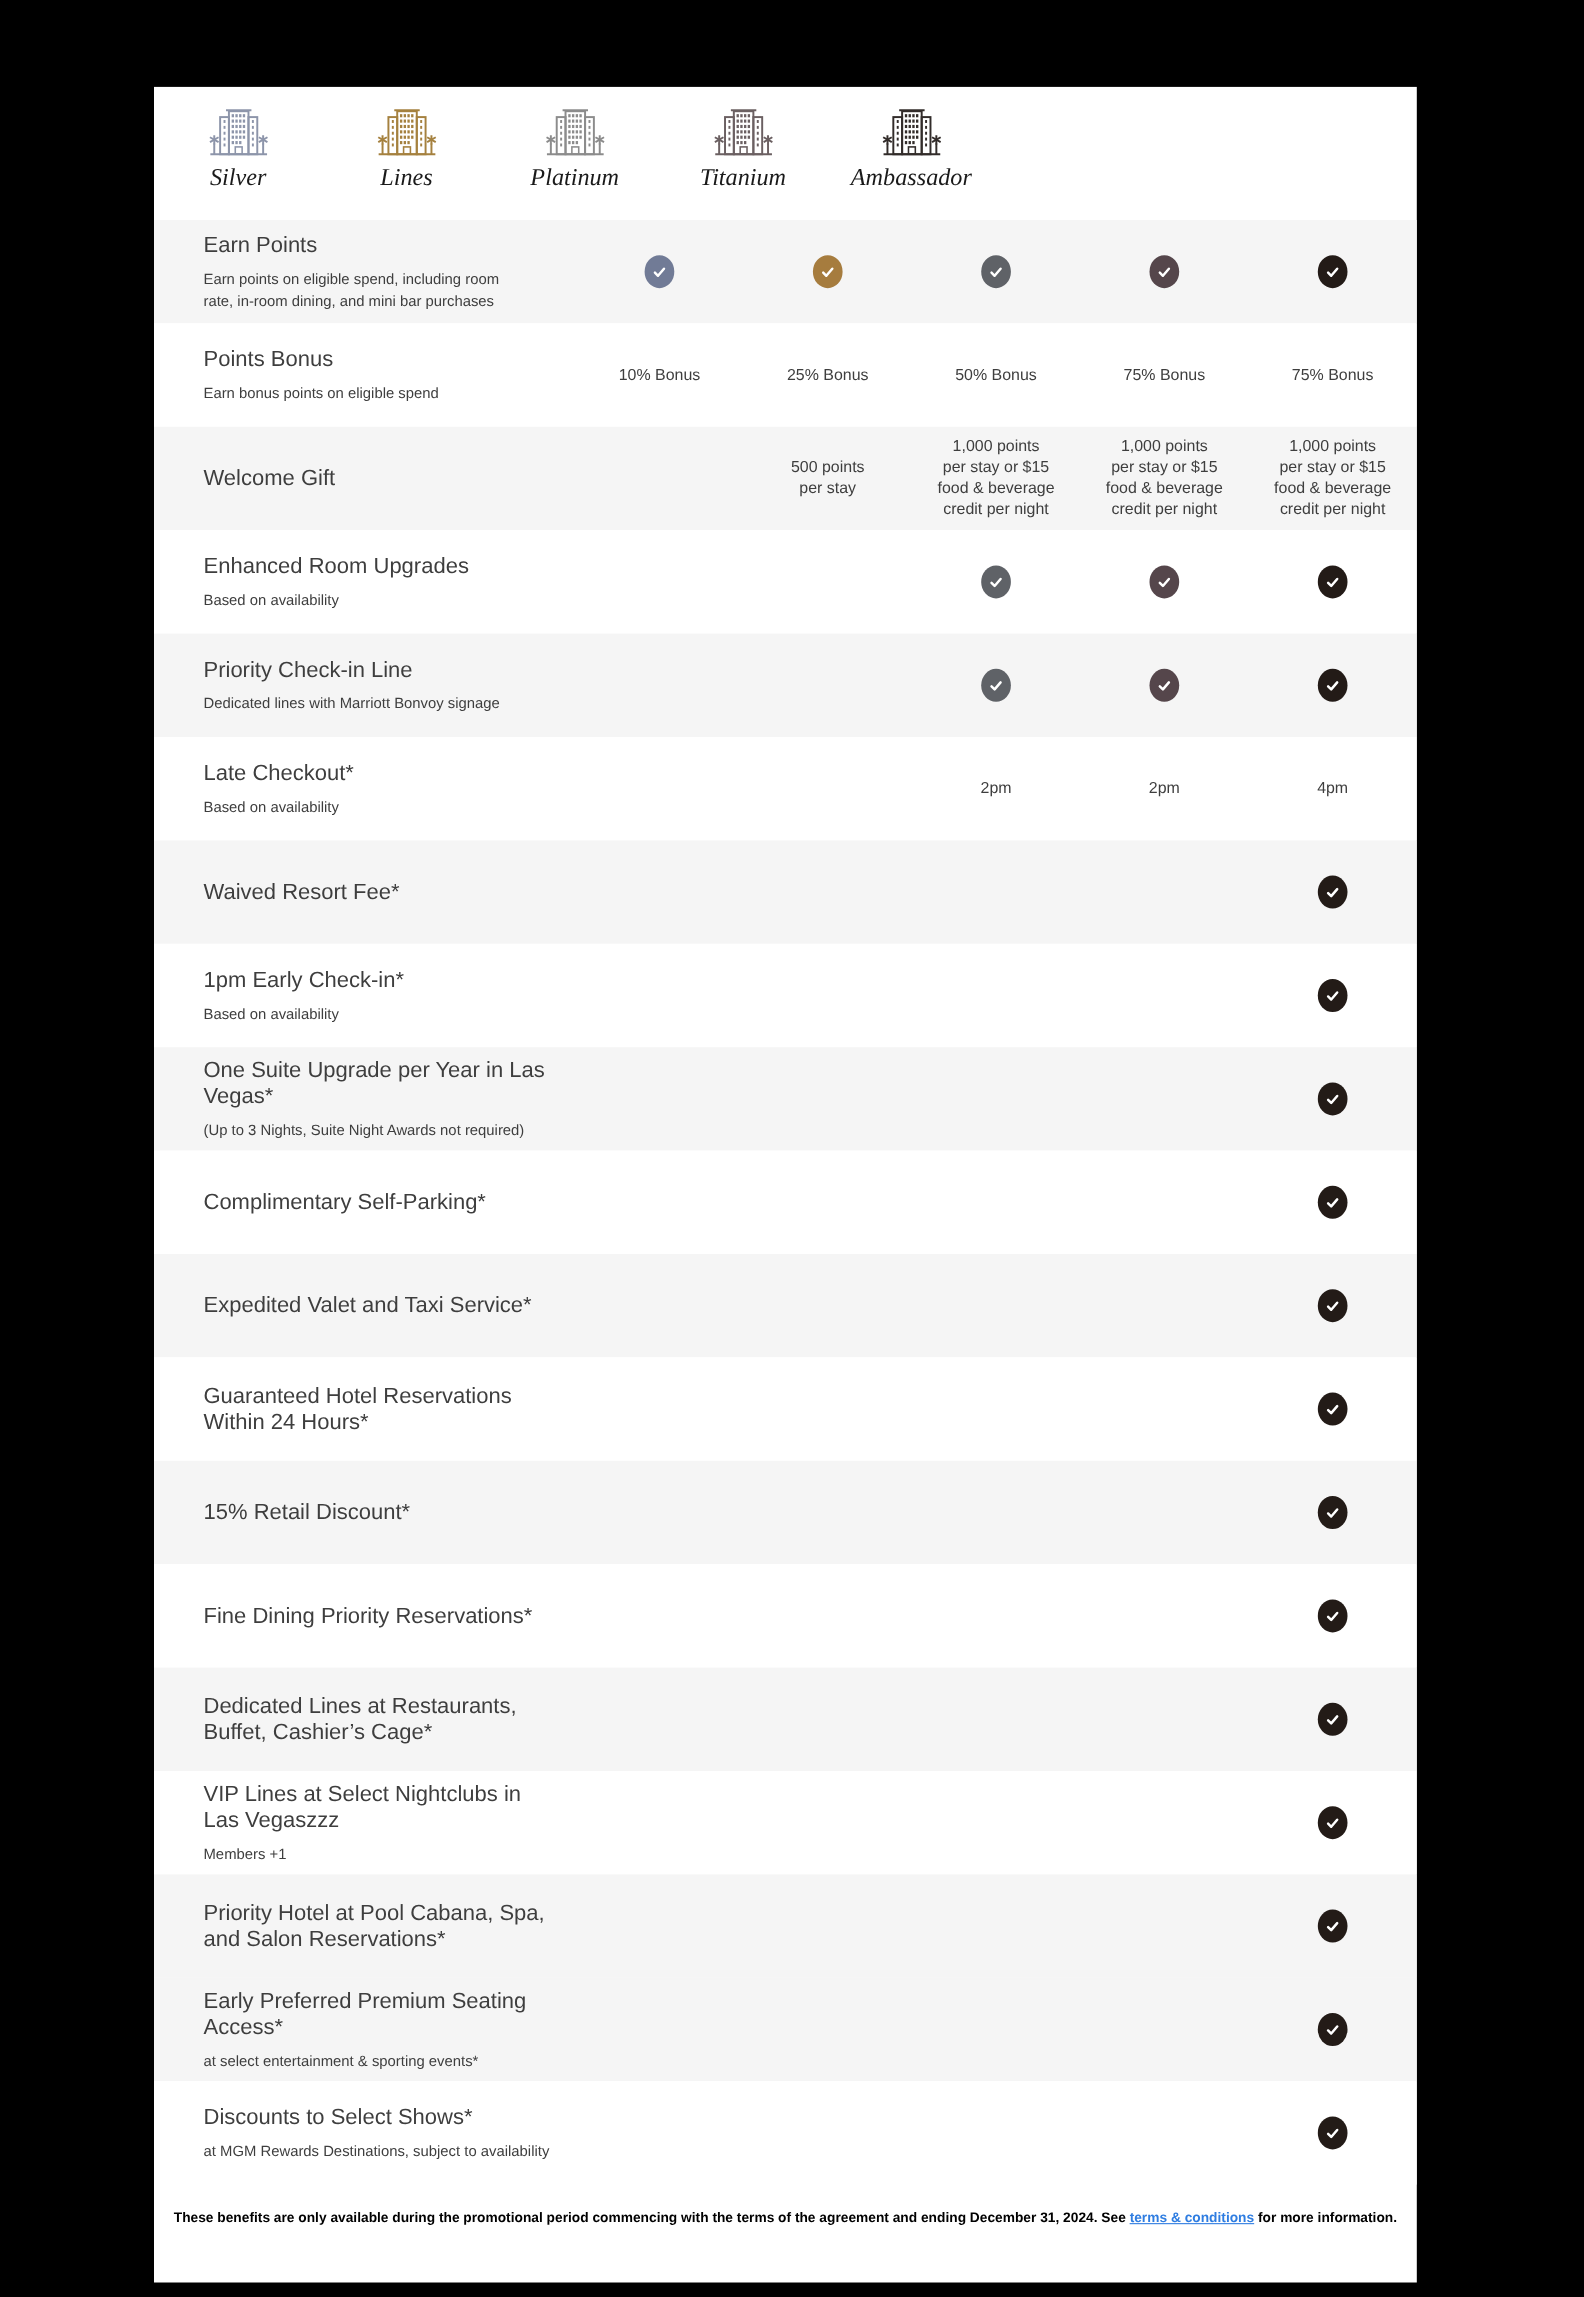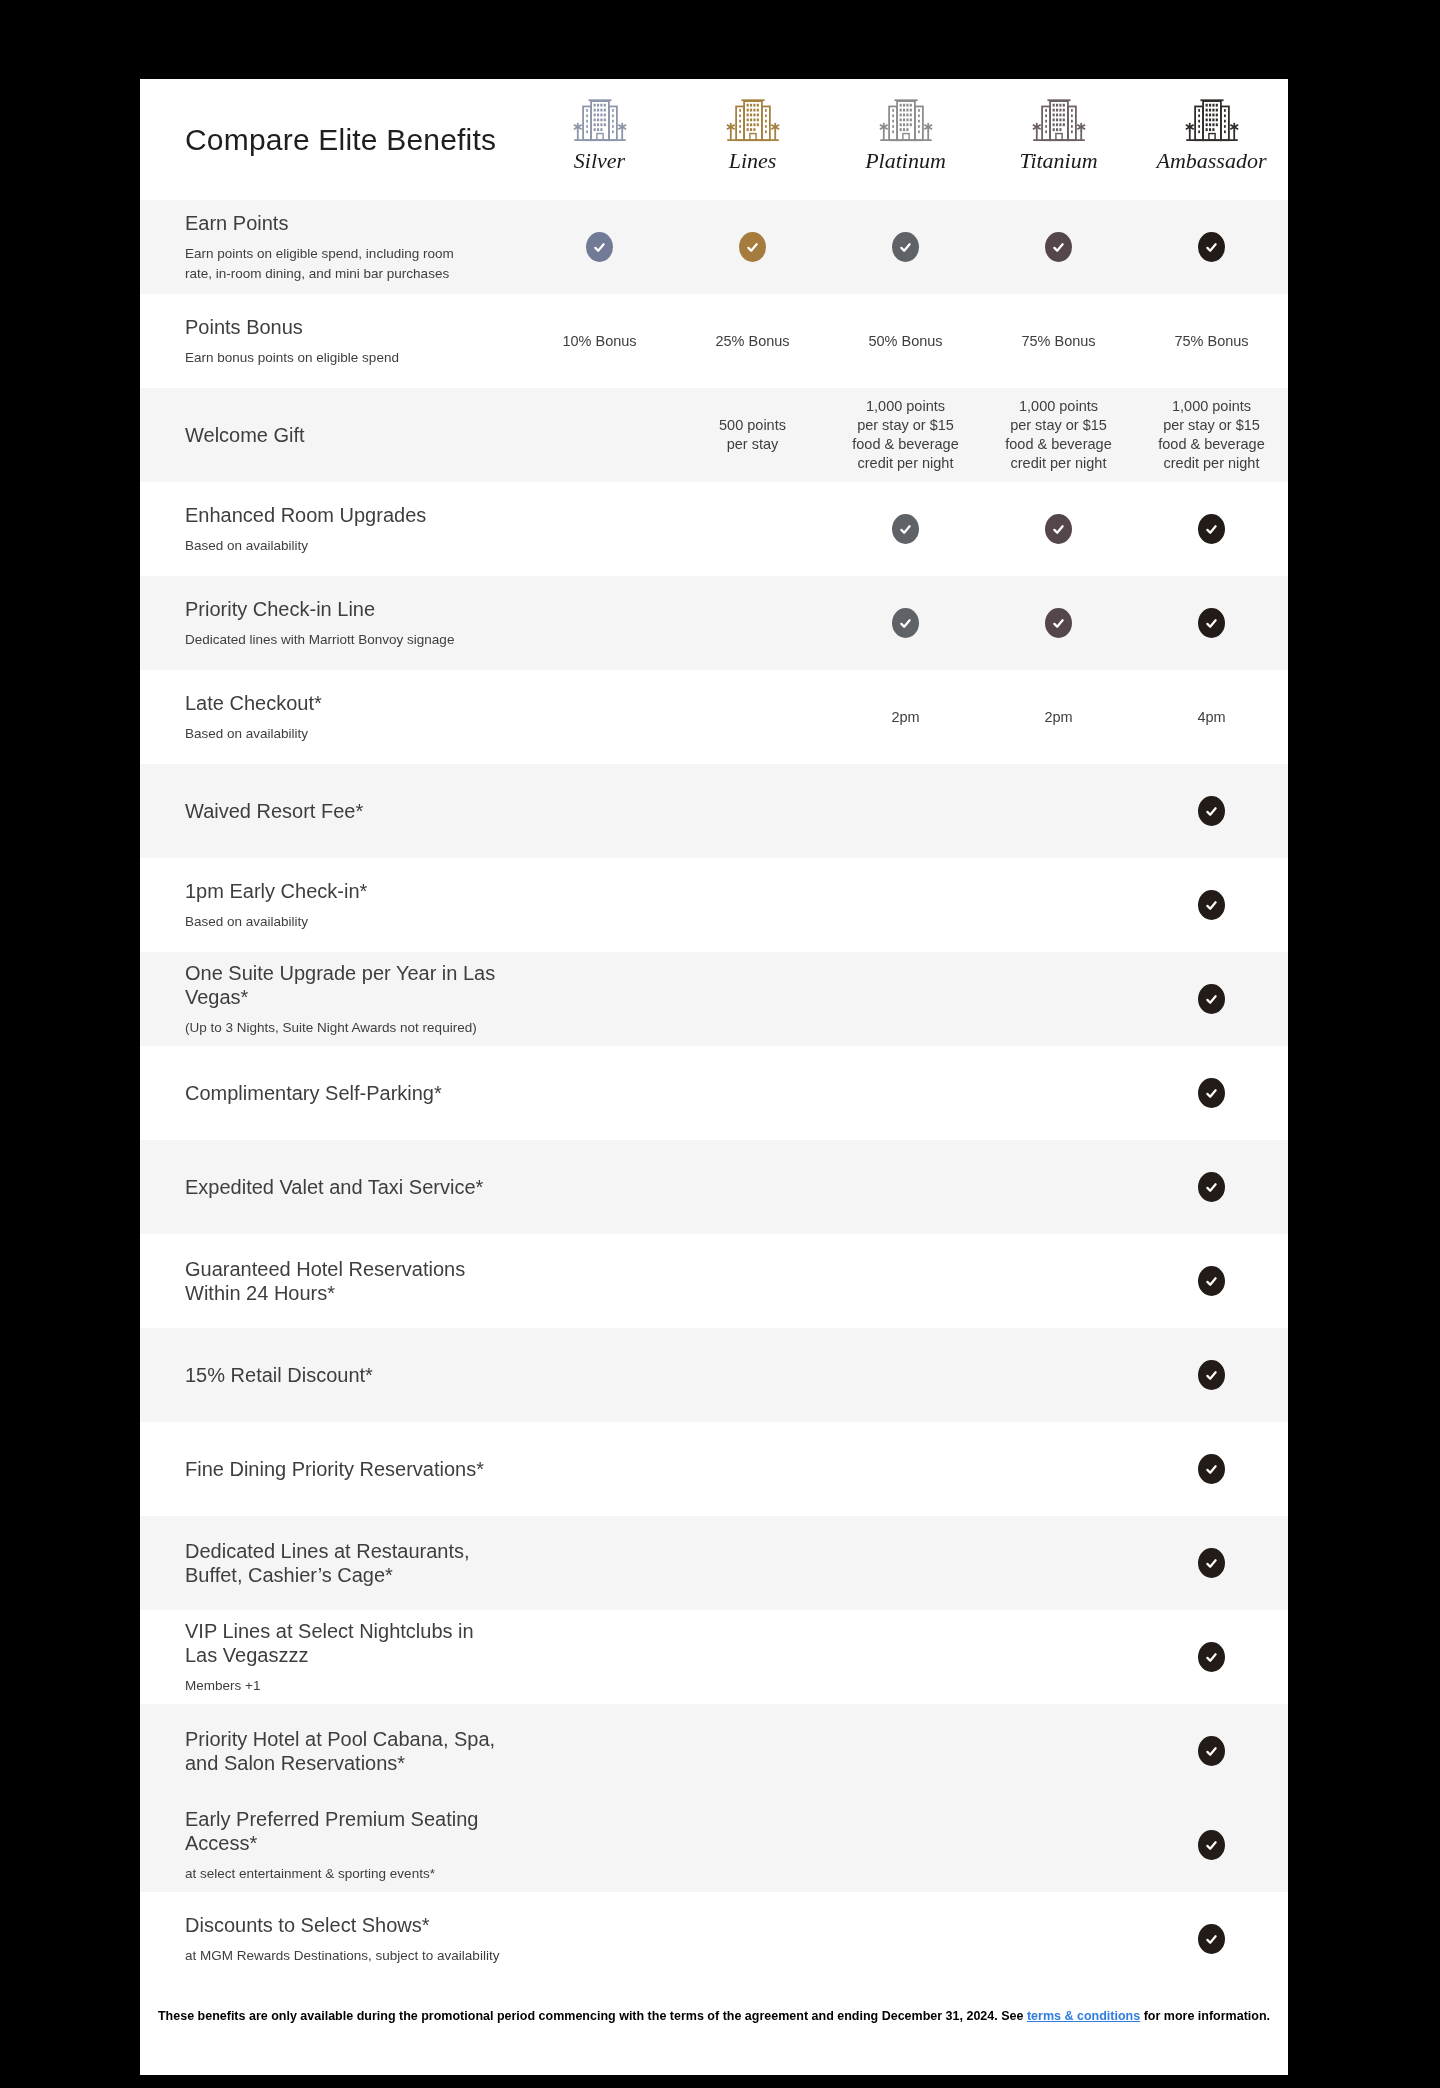--- a/index.html
+++ b/index.html
@@ -112,23 +112,20 @@
           <rect x="45.5" y="35" width="2" height="3"></rect>
           <rect x="45.5" y="41" width="2" height="3"></rect>
       </g>
     </symbol>
   </defs>
 </svg>
 
 <div class="card">
 
   <div class="header">
-    <div class="title-wrap">
-      <h1 class="page-title">Compare Elite Benefits</h1>
-    </div>
     <div class="tier-headers">
         <div class="tier-col">
     <svg class="b-icon" style="color: rgb(141, 149, 170);">
             <use href="#building-symbol"></use>
           </svg>
     <div class="tier-label">Silver</div>
   </div>
         <div class="tier-col">
     <svg class="b-icon" style="color: rgb(165, 129, 63);">
             <use href="#building-symbol"></use>

